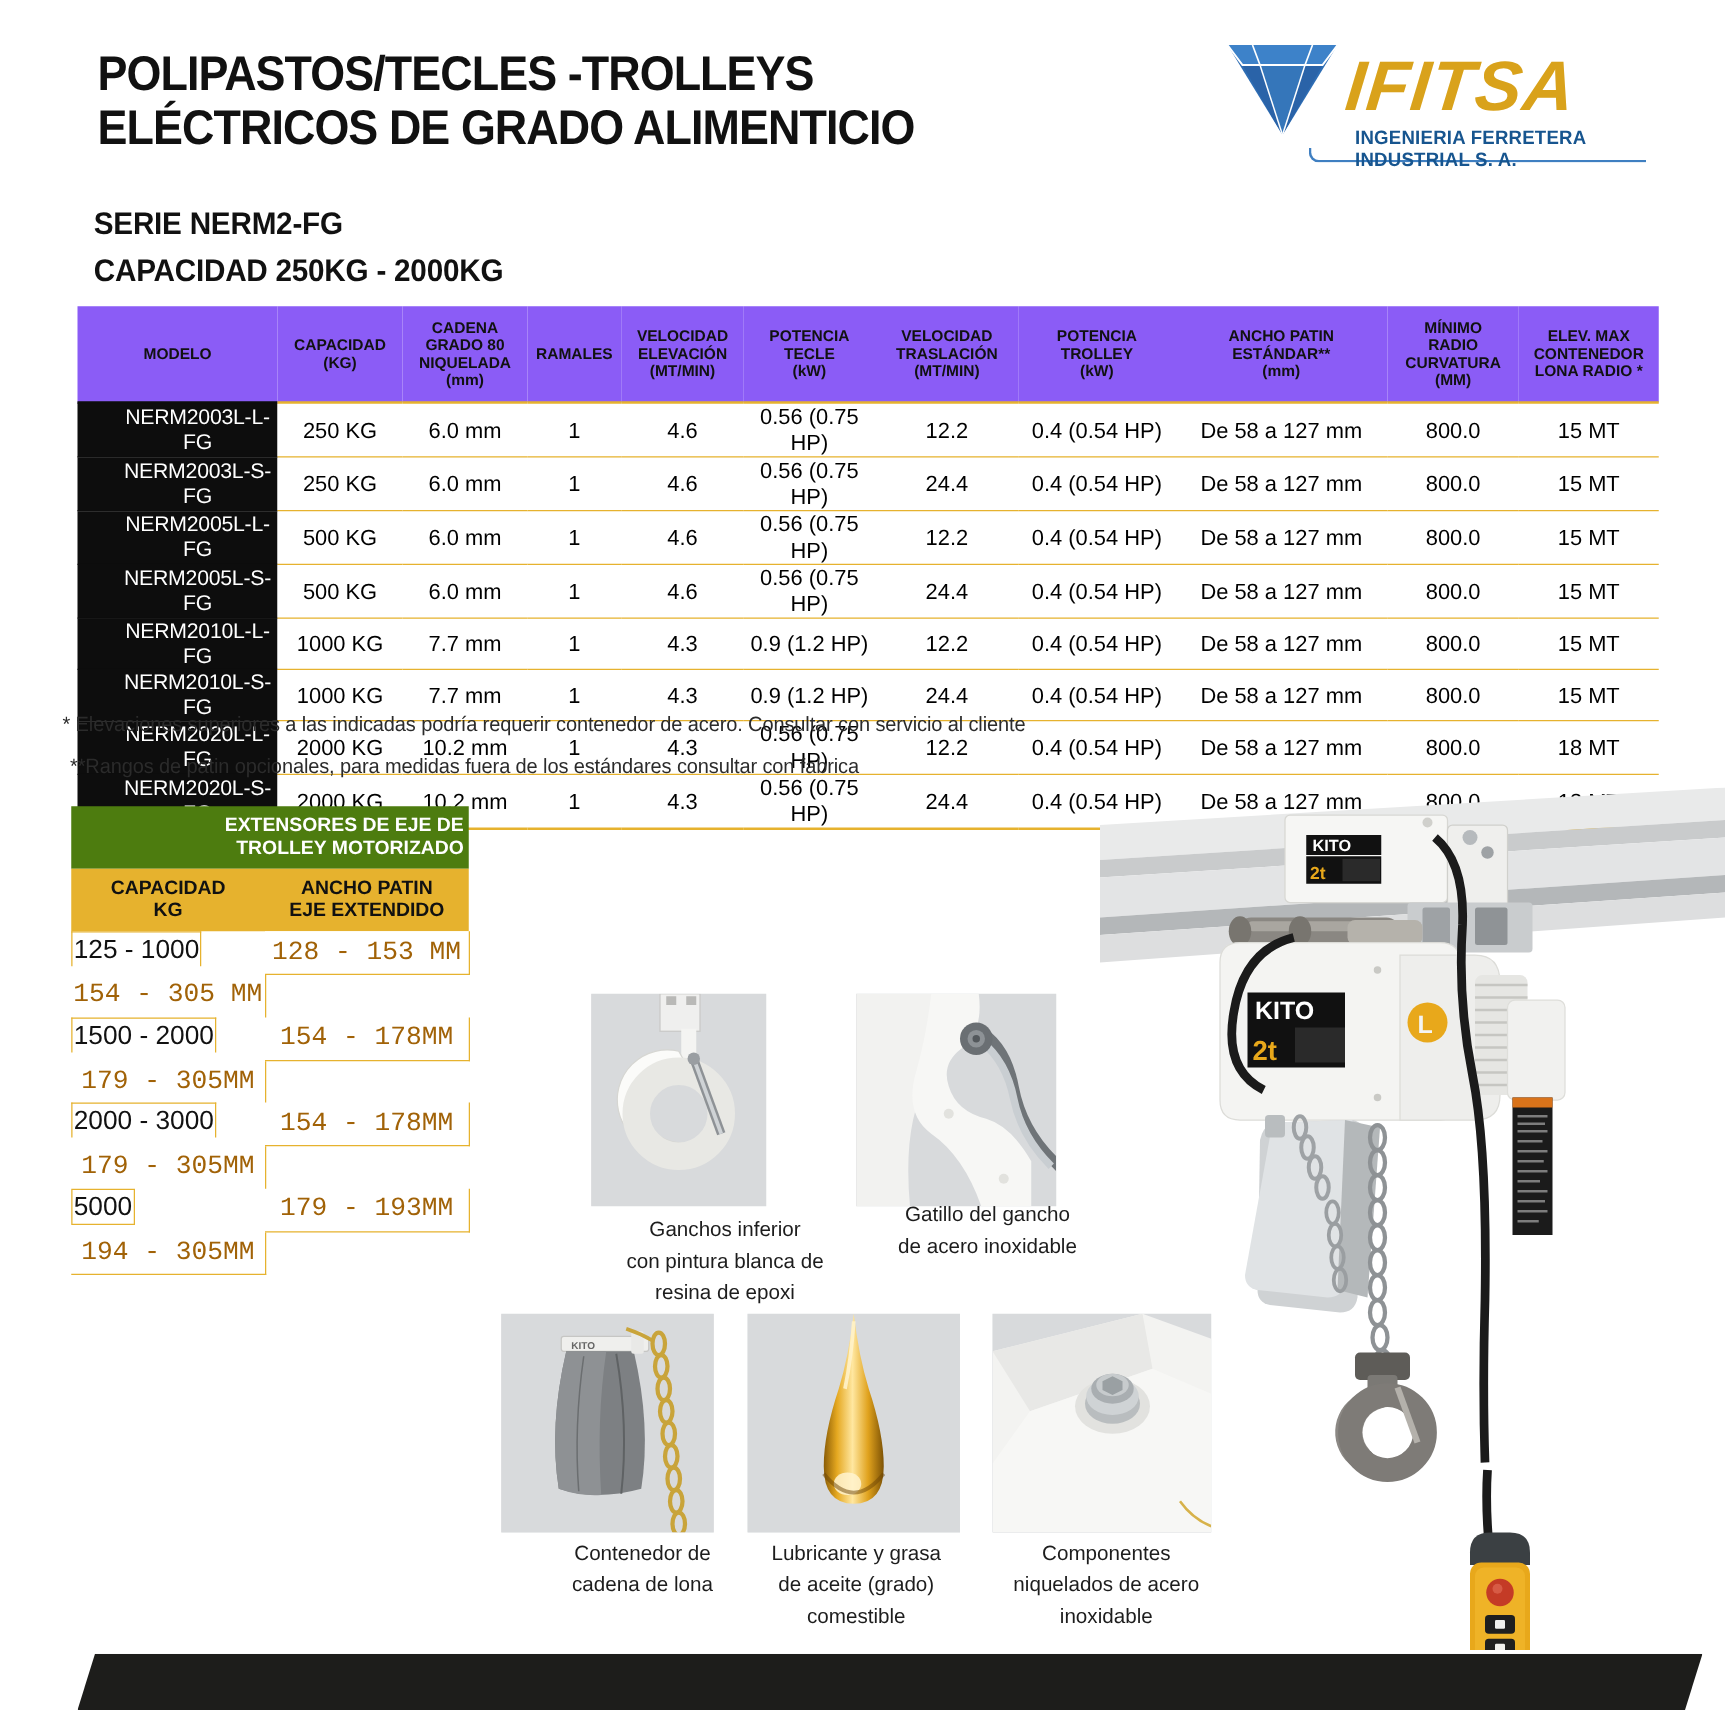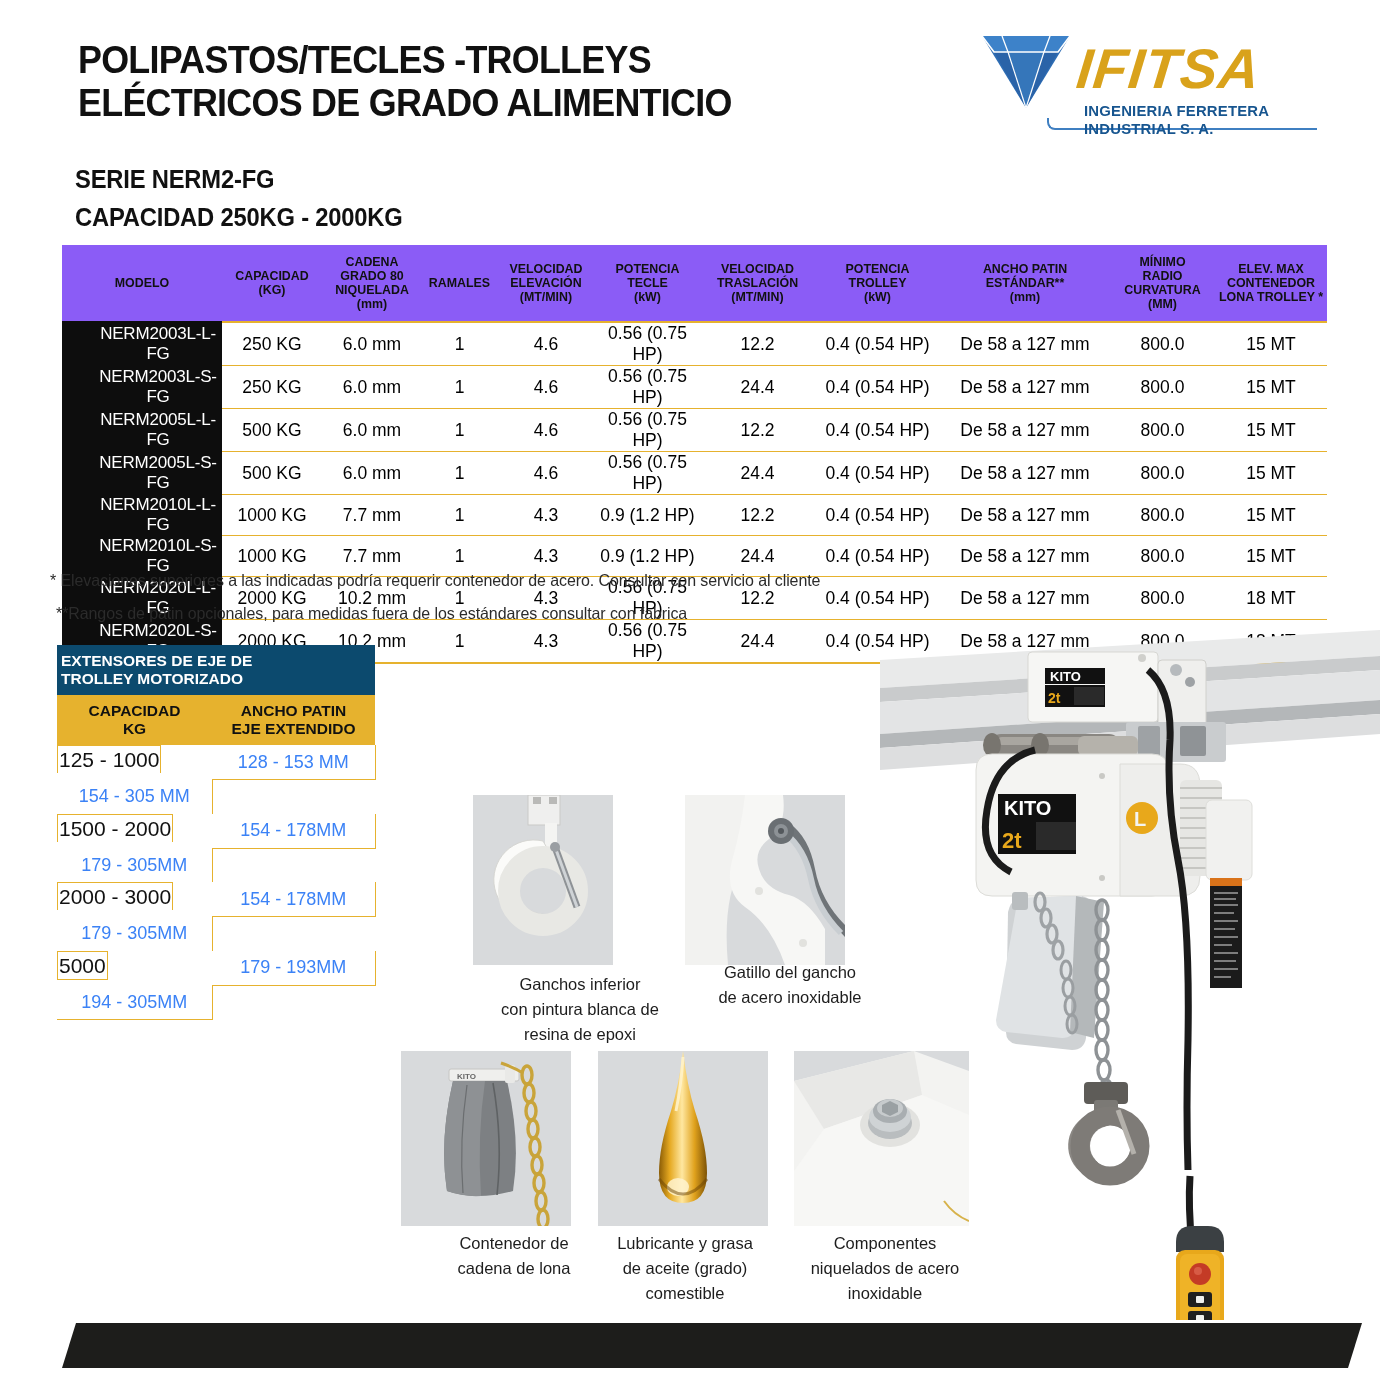--- a/index.html
+++ b/index.html
@@ -100,39 +100,40 @@
   }
   .note1{left:50px;top:571px;}
   .note2{left:56px;top:604px;}
 
   
   .tbl2{
     position:absolute;left:57px;top:645px;width:318px;
     border-collapse:collapse;table-layout:fixed;
   }
   .tbl2 .t2-title td{
-    background:#0c4a6e;color:#fff;
+    background:#4d7c0f;color:#fff;
     font-size:15.5px;font-weight:bold;line-height:18px;
-    text-align:left;padding:7px 4px;border:none;
+    text-align:right;padding:7px 4px;border:none;
   }
   .tbl2 .t2-head td{
     background:#E6B22E;color:#111;
     font-size:15.5px;font-weight:bold;line-height:18px;
     text-align:center;padding:7px 2px;
     border:none;
   }
   .tbl2 td.cap{
     font-size:21px;text-align:center;vertical-align:middle;
     border-left:1.5px solid #E6B22E;border-right:1.5px solid #E6B22E;
     background:#fff;color:#111;
   }
   .tbl2 td.val{
-    font-size:18px;text-align:center;vertical-align:middle;
-    height:32px;background:#fff;color:#3b82f6;
+    font-size:21px;text-align:center;vertical-align:middle;
+    height:32px;background:#fff;color:#a16207;
     border-right:1.5px solid #E6B22E;
+    font-family:Liberation Mono, monospace;
   }
   .tbl2 td.val.top{border-bottom:1.5px solid #E6B22E;}
   .tbl2 tr.grp-first td.cap{border-top:1.5px solid #E6B22E;}
   .tbl2 tr.last td{border-bottom:1.5px solid #E6B22E;}
 
   
   .thumb{position:absolute;background:#d7d9db;overflow:hidden;}
   .cap{
     position:absolute;text-align:center;font-size:16.5px;line-height:25px;
     color:#1d1d1d;
@@ -236,21 +237,21 @@
         </th>
       <th>
           <div>MÍNIMO</div>
           <div>RADIO</div>
           <div>CURVATURA</div>
           <div>(MM)</div>
         </th>
       <th>
           <div>ELEV. MAX</div>
           <div>CONTENEDOR</div>
-          <div>LONA TROLLEY *</div>
+          <div>LONA RADIO *</div>
         </th>
     </tr>
   </thead>
   <tbody>
       <tr>
         <td>NERM2003L-L-FG</td>
         <td>250 KG</td>
         <td>6.0 mm</td>
         <td>1</td>
         <td>4.6</td>

